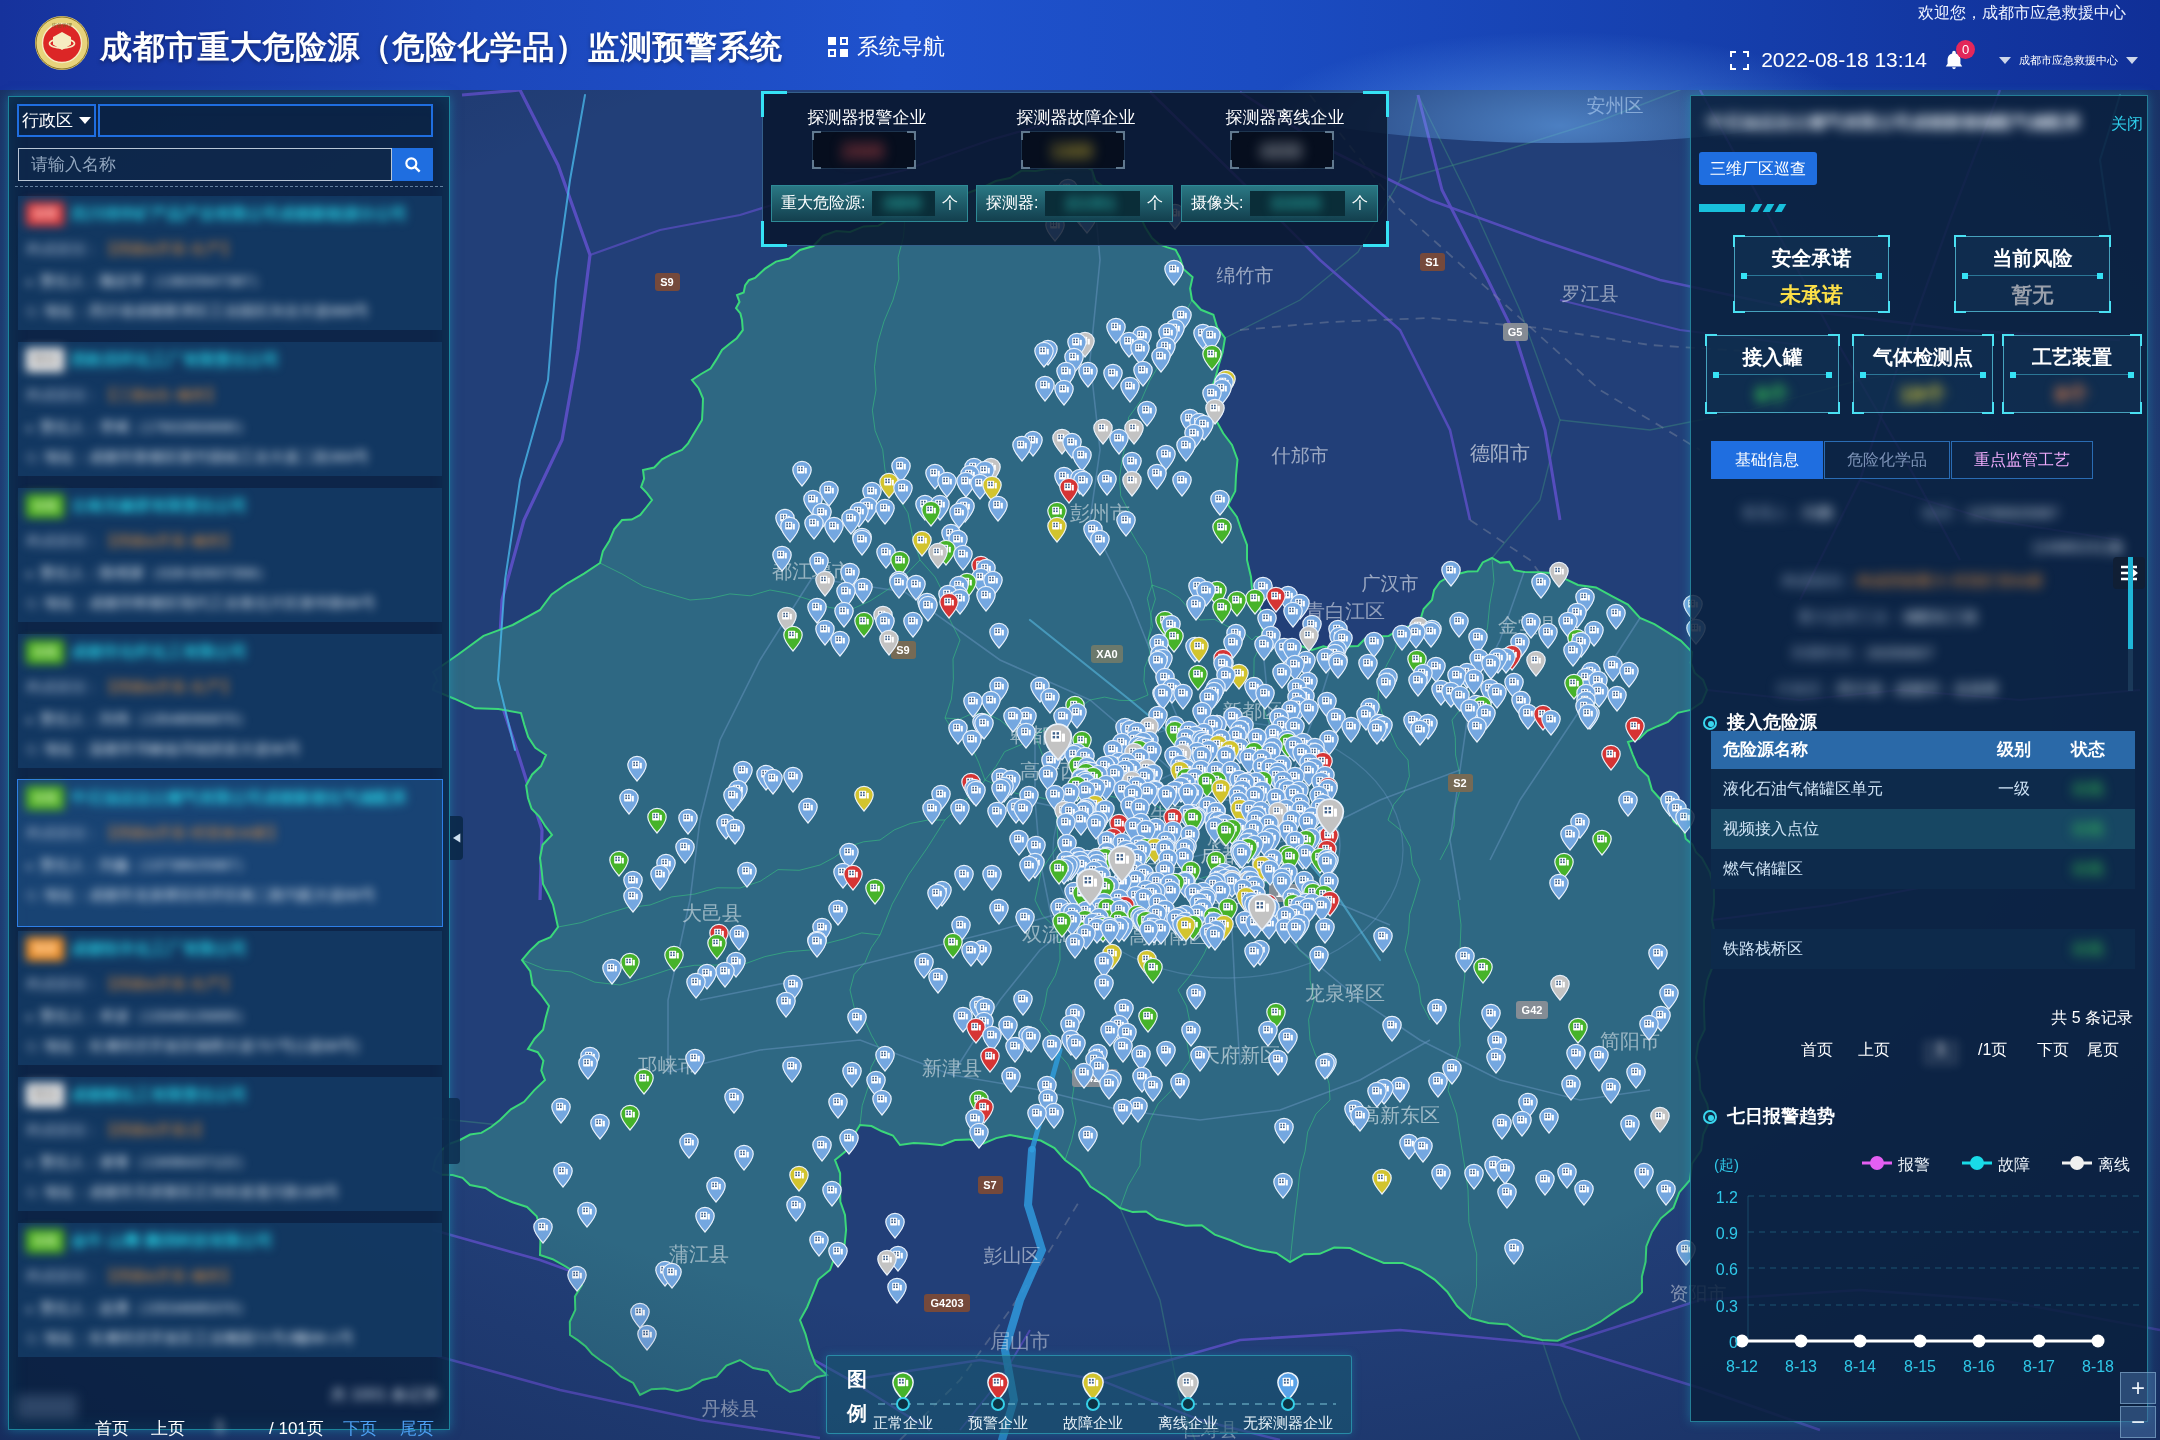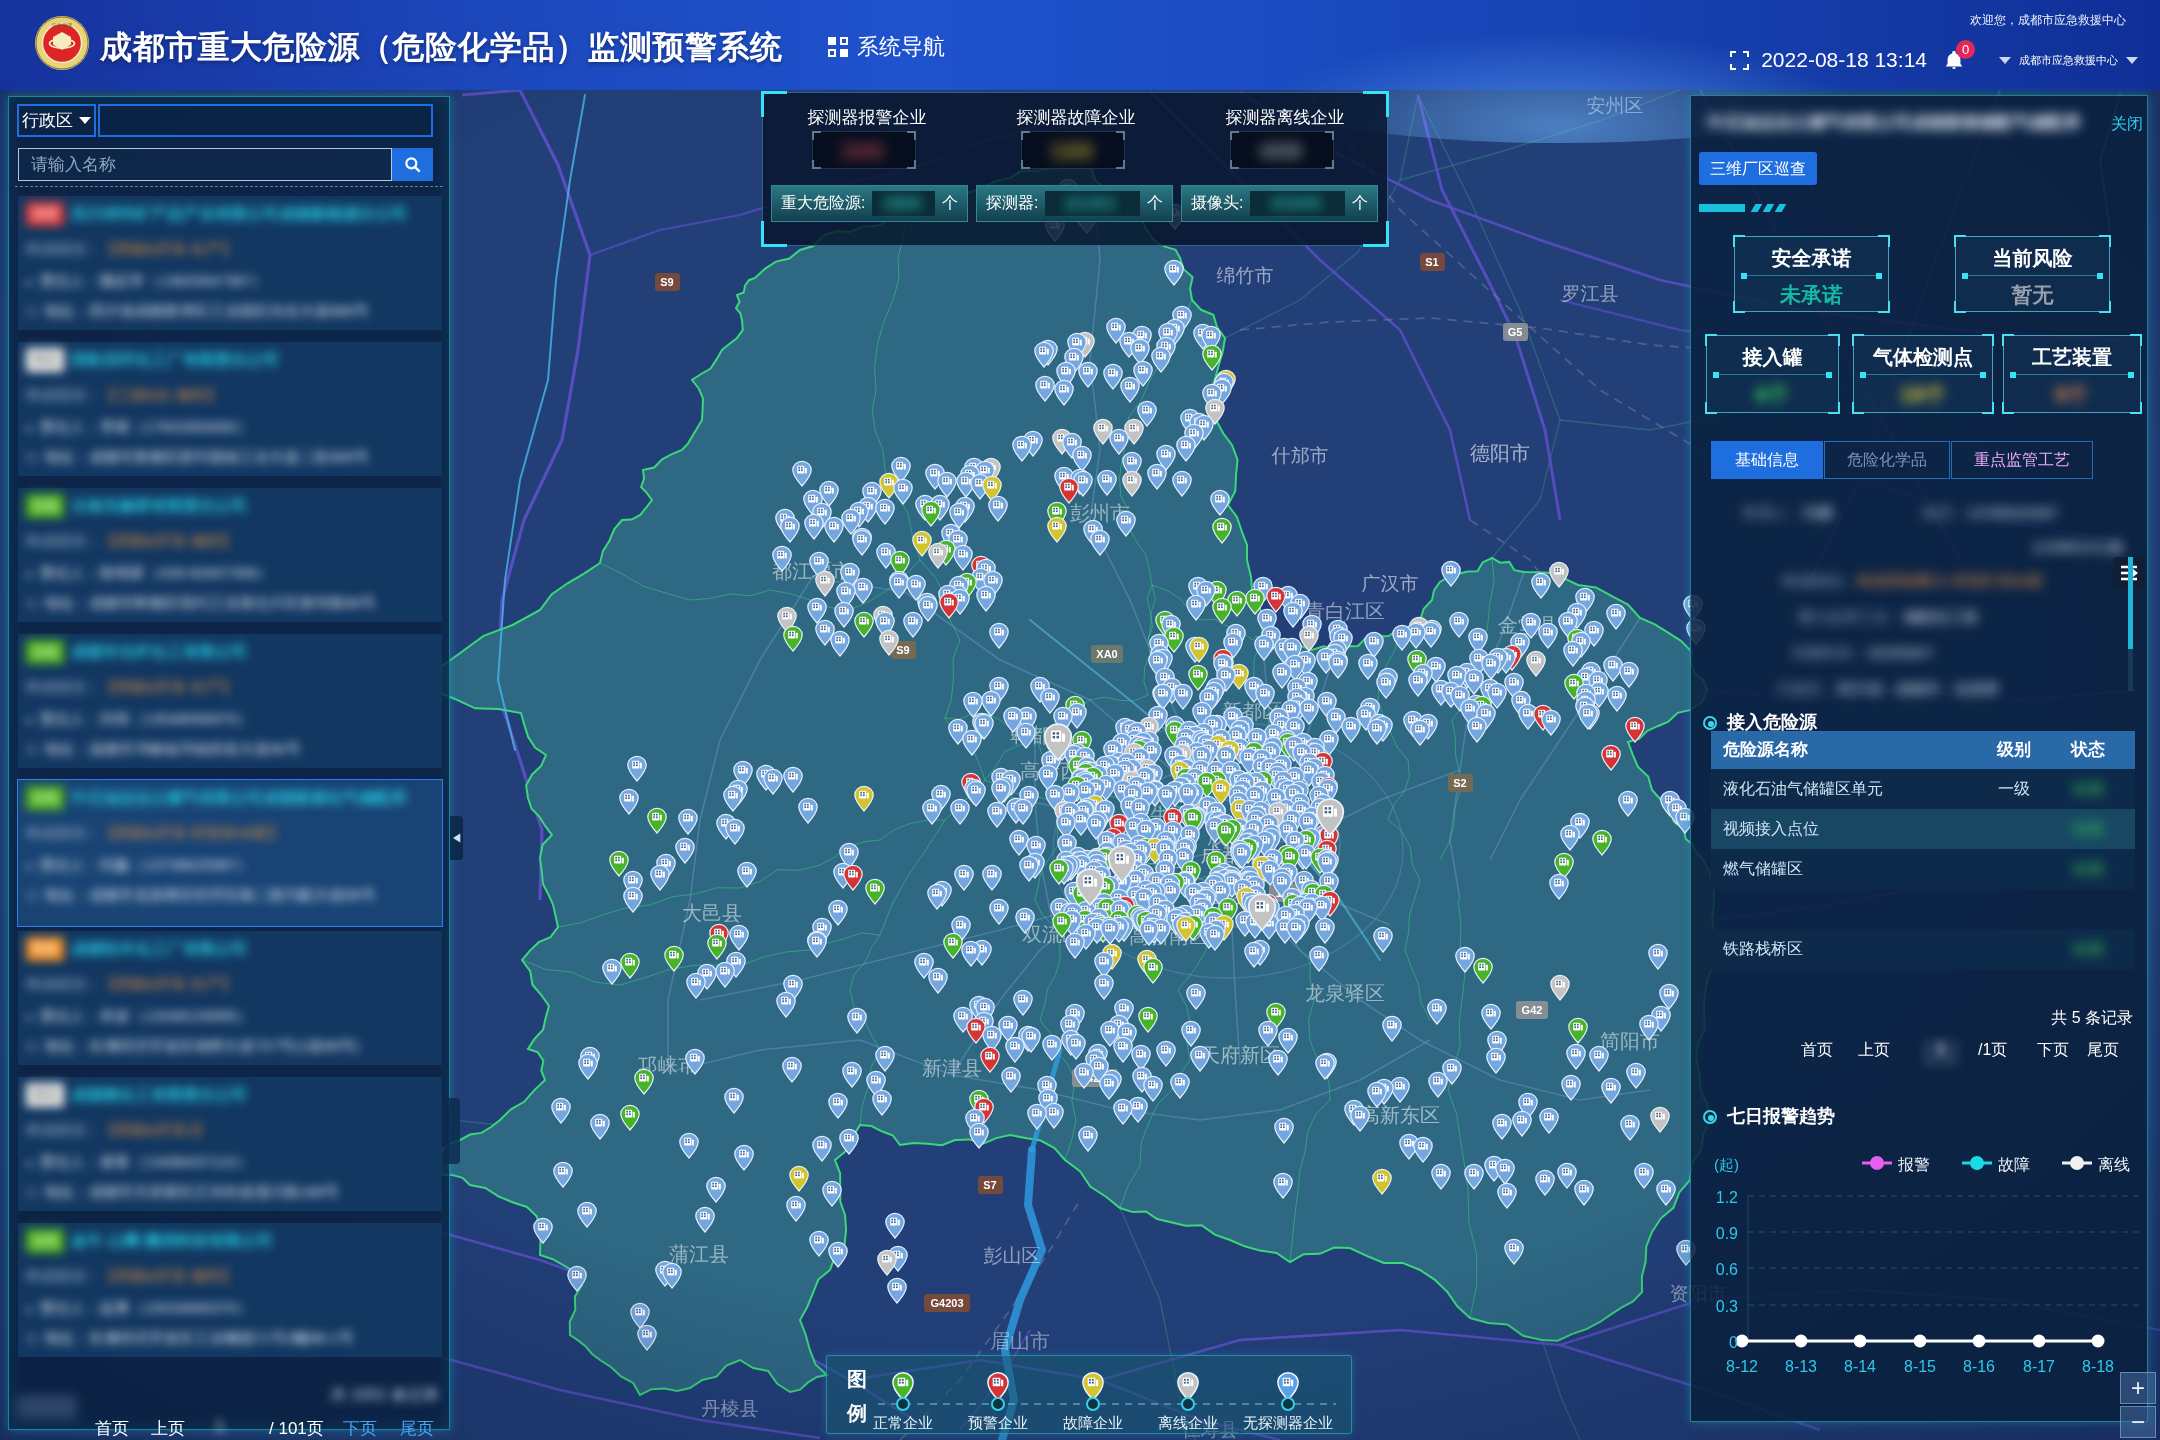--- a/index.html
+++ b/index.html
@@ -15,21 +15,21 @@
 #logo { position:absolute; left:34px; top:15px; width:56px; height:56px; }
 #title { position:absolute; left:100px; top:26px; color:#fff; font-size:32px; font-weight:bold; letter-spacing:0.5px;
   text-shadow:0 2px 4px rgba(0,0,0,.35); }
 #nav { position:absolute; left:828px; top:32px; color:#fff; font-size:22px; display:flex; align-items:center; gap:9px; }
 #nav .gicon { width:20px; height:20px; position:relative; }
 #nav .gicon i { position:absolute; width:8px; height:8px; border:2px solid #fff; }
 #nav .gicon i:nth-child(1) { left:0; top:0; background:#fff; }
 #nav .gicon i:nth-child(2) { right:0; top:0; }
 #nav .gicon i:nth-child(3) { left:0; bottom:0; }
 #nav .gicon i:nth-child(4) { right:0; bottom:0; background:#fff; }
-#welcome { position:absolute; right:34px; top:12px; color:#eef3ff; font-size:12px; }
+#welcome { position:absolute; right:34px; top:3px; color:#eef3ff; font-size:16px; }
 #hright { position:absolute; right:14px; top:48px; display:flex; align-items:center; color:#fff; }
 #fsicon { width:19px; height:19px; position:relative; margin-right:12px; }
 #fsicon i { position:absolute; width:6px; height:6px; border:2px solid #fff; }
 #fsicon i:nth-child(1) { left:0; top:0; border-right:none; border-bottom:none; }
 #fsicon i:nth-child(2) { right:0; top:0; border-left:none; border-bottom:none; }
 #fsicon i:nth-child(3) { left:0; bottom:0; border-right:none; border-top:none; }
 #fsicon i:nth-child(4) { right:0; bottom:0; border-left:none; border-top:none; }
 #dt { font-size:21px; margin-right:16px; }
 #bell { position:relative; width:22px; height:22px; margin-right:26px; }
 #bell .badge0 { position:absolute; left:13px; top:-9px; background:#e3275a; color:#fff; font-size:13px;
@@ -1469,21 +1469,21 @@
         <i style="left:78px"></i>
       </div>
 
 <div class="vbox" style="left:43px;top:140px;width:155px;height:76px">
 <div class="cc tl"></div>
         <div class="cc tr"></div>
         <div class="cc bl"></div>
         <div class="cc br"></div>
 <div class="t">安全承诺</div>
         <div class="ln"></div>
-        <div class="v" style="color:#14b8a6">未承诺</div>
+        <div class="v" style="color:#fde047">未承诺</div>
 </div>
 <div class="vbox" style="left:264px;top:140px;width:155px;height:76px">
 <div class="cc tl"></div>
         <div class="cc tr"></div>
         <div class="cc bl"></div>
         <div class="cc br"></div>
 <div class="t">当前风险</div>
         <div class="ln"></div>
         <div class="v" style="color:#9aa0ab">暂无</div>
 </div>

